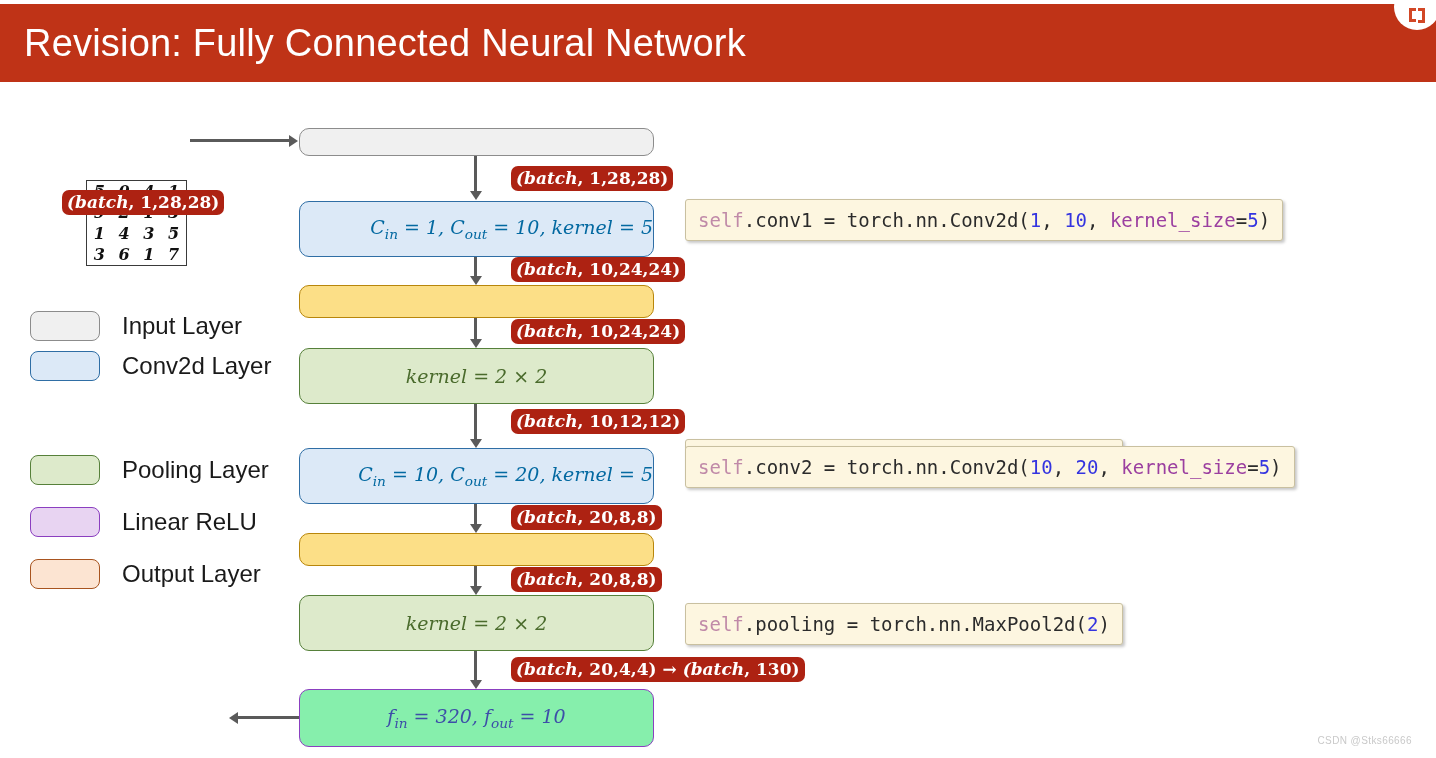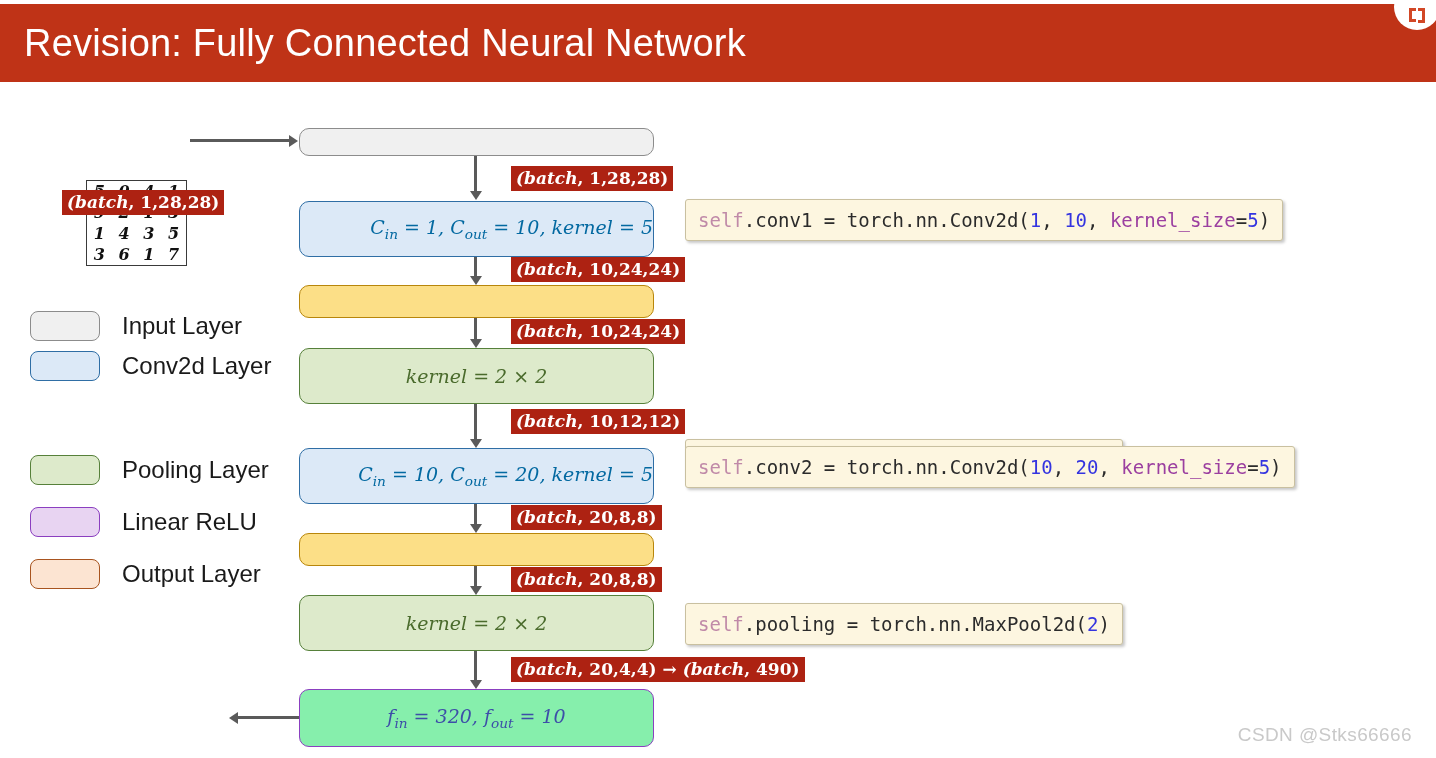--- a/index.html
+++ b/index.html
@@ -42,21 +42,21 @@
     display:flex;align-items:center;justify-content:center;
     font-family:"DejaVu Serif", serif; font-size:16px; color:#111;
     font-style:italic; font-weight:700;
   }
 
   
   .chip{
     position:absolute; background:#ad2212; color:#fff;
     font-family:"DejaVu Serif", serif; font-style:italic; font-weight:700;
     font-size:17px; line-height:25px; height:25px;
-    padding:0 5px; white-space:nowrap; box-sizing:content-box;
+    padding:0 5px; white-space:nowrap; box-sizing:content-box;border-radius:7px;
   }
   .chip .rom{font-style:normal;}
 
   
   .block{
     position:absolute; left:299px; width:355px;
     box-sizing:border-box; border-radius:10px;
     display:flex; align-items:center; justify-content:center;
     font-family:"DejaVu Serif", serif; font-style:italic;
     font-size:19px; white-space:nowrap;
@@ -116,21 +116,21 @@
   .sw-pool  {background:#ddeacb; border:1.5px solid #56803a;}
   .sw-linear{background:#e8d4f2; border:1.5px solid #8b3fc0;}
   .sw-output{background:#fce4d2; border:1.5px solid #a8541f;}
   .legend-label{
     margin-left:22px; font-size:24px; color:#1a1a1a; white-space:nowrap;
   }
 
   
   .watermark{
     position:absolute; right:24px; bottom:12px;
-    color:#c9c9c9; font-size:19px; letter-spacing:.4px; white-space:nowrap;
+    color:#c9c9c9; font-size:10px; letter-spacing:.4px; white-space:nowrap;
   }
 </style>
 </head>
 <body>
 
 <div class="header">
   <div class="header-title">Revision: Fully Connected Neural Network</div>
   <div class="corner-badge">
     <svg width="22" height="22" viewBox="0 0 22 22" aria-hidden="true">
       <path d="M3 4 h7 v3 h-4 v8 h4 v3 h-7 z" fill="#d24726"></path>
@@ -214,21 +214,21 @@
   <div class="chip" style="left:511px; top:327px;">
     (<span>batch</span><span class="rom">, 10,12,12)</span>
   </div>
   <div class="chip" style="left:511px; top:423px;">
     (<span>batch</span><span class="rom">, 20,8,8)</span>
   </div>
   <div class="chip" style="left:511px; top:485px;">
     (<span>batch</span><span class="rom">, 20,8,8)</span>
   </div>
   <div class="chip" style="left:511px; top:575px;">
-    (<span>batch</span><span class="rom">, 20,4,4) </span><span class="rom">→ </span>(<span>batch</span><span class="rom">, 490)</span>
+    (<span>batch</span><span class="rom">, 20,4,4) </span><span class="rom">→ </span>(<span>batch</span><span class="rom">, 130)</span>
   </div>
 
   <div class="code" style="left:685px; top:117px;">
     <span class="c-self">self</span><span class="c-id">.</span><span class="c-id">conv1</span><span class="c-id"> = </span><span class="c-id">torch.nn.Conv2d</span><span class="c-punct">(</span><span class="c-num">1</span><span class="c-punct">,  </span><span class="c-num">10</span><span class="c-punct">,  </span><span class="c-kw">kernel_size</span><span class="c-punct">=</span><span class="c-num">5</span><span class="c-punct">)</span>
   </div>
 
   <div class="code" style="left:685px; top:357px;">
     <span class="c-self">self</span><span class="c-id">.</span><span class="c-id">pooling</span><span class="c-id"> = </span><span class="c-id">torch.nn.MaxPool2d</span><span class="c-punct">(</span><span class="c-num">2</span><span class="c-punct">)</span>
   </div>
 

